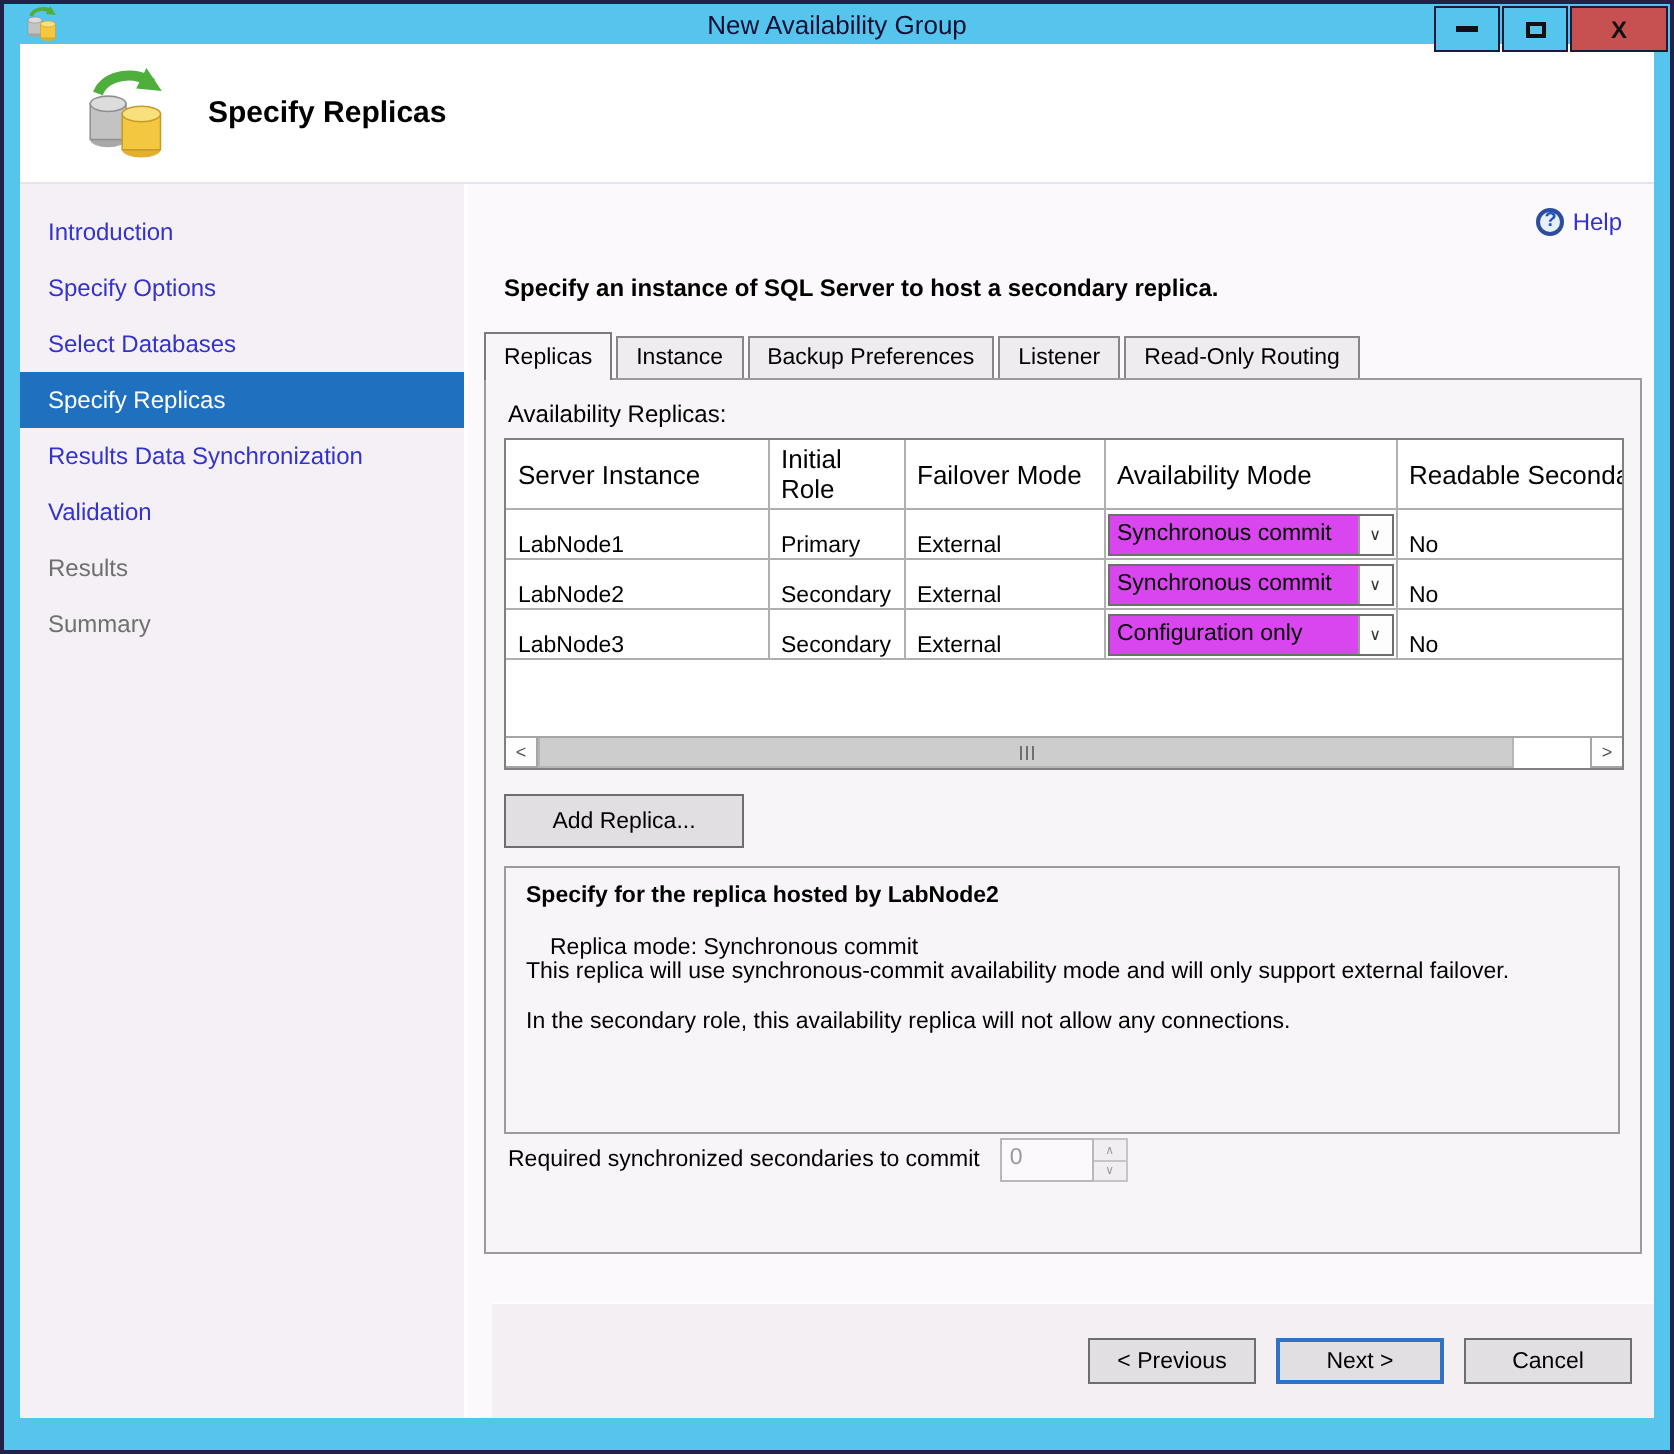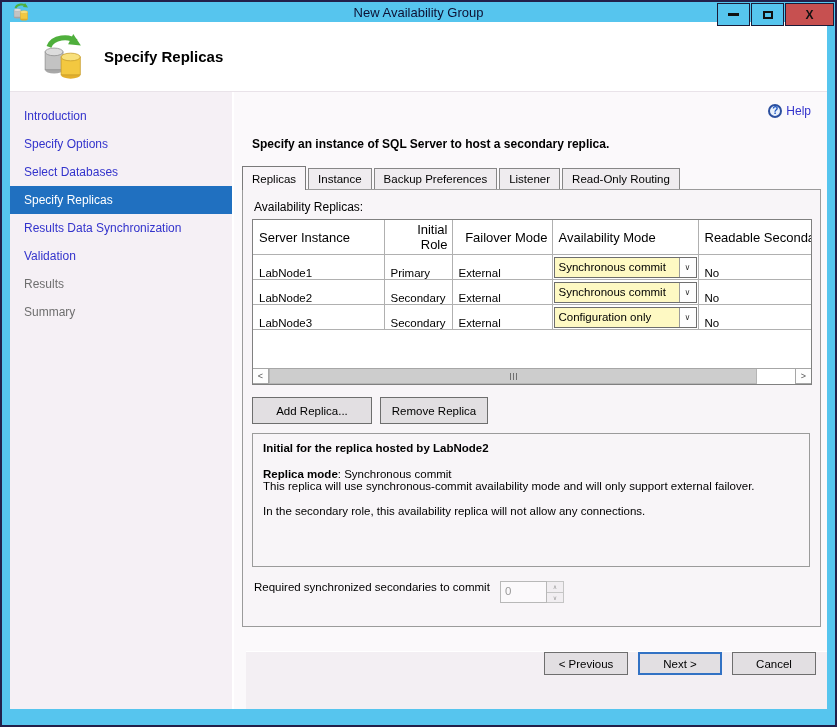--- a/index.html
+++ b/index.html
@@ -89,30 +89,30 @@
     display:flex; flex-direction:column;
   }
   table.grid{ border-collapse:collapse; table-layout:fixed; width:558px; flex:none; }
   .grid col.c0{width:131px}.grid col.c1{width:68px}.grid col.c2{width:100px}
   .grid col.c3{width:146px}.grid col.c4{width:113px}
   .grid th{
     border:1px solid #b0b0b0; border-top:none; background:#fff; font-weight:400;
     font-size:13px; text-align:left; padding:2px 4px 2px 6px; height:34px;
     vertical-align:middle; overflow:hidden; white-space:nowrap;
   }
-  .grid th.wrap{ white-space:normal;text-align:right; }
+  .grid th.wrap{ white-space:normal; }
   .grid th:first-child, .grid td:first-child{ border-left:none; }
   .grid th:last-child, .grid td:last-child{ border-right:none; }
   .grid td{
     border:1px solid #b0b0b0; font-size:11.5px; height:25px;
     padding:12px 0 0 6px; overflow:hidden; white-space:nowrap; background:#fff;
   }
   .grid td.combo-cell{ padding:1px; }
   .combo{
-    height:21px; border:1px solid #6e6e6e; background:#fef9c3;
+    height:21px; border:1px solid #6e6e6e; background:#d946ef;
     display:flex; align-items:center; cursor:pointer;justify-content:flex-end;
   }
   .combo-label{ flex:1; padding-left:4px; font-size:11.5px; overflow:hidden; white-space:nowrap; }
   .combo-arrow{
     width:17px; align-self:stretch; border-left:1px solid #9b9b9b;
     display:flex; align-items:center; justify-content:center;
     font-size:8px; color:#333; background:#fdfdfd;
   }
   .grid-filler{ flex:1; background:#fff; }
 
@@ -140,43 +140,43 @@
   .replica-btn-row .btn{ height:27px; }
   .btn-add{ width:120px; }
   .btn-remove{ width:108px; }
 
   
   .summarybox{
     margin-top:9px; width:558px; height:134px; border:1px solid #9b9b9b;
     padding:8px 10px; font-size:11.5px; color:#000; background:#f8f5f8;
   }
   .summary-title{ font-weight:bold; margin-bottom:14px; }
-  .sum-line b{ font-weight:bold; }
+  .sum-line b{ font-weight:normal;margin-left:12px; }
   .sum-desc{ margin-bottom:13px; }
 
   
-  .quorum-row{ display:flex; margin-top:14px; padding-left:2px; }
+  .quorum-row{ display:flex; align-items:center; margin-top:2px; padding-left:2px; }
   .quorum-label{ font-size:11.5px; color:#000; margin-right:10px; }
   .spinner{ display:flex; width:64px; height:22px; }
   .spin-value{
     flex:1; border:1px solid #b8b8b8; background:#fbf9fb; color:#9a9a9a;
     font-size:11.5px; padding:3px 0 0 4px;
   }
   .spin-btns{ width:17px; display:flex; flex-direction:column; }
   .spin-btn{
     flex:1; border:1px solid #c5c5c5; border-left:none; background:#f1eef1;
     color:#9a9a9a; font-size:6px; display:flex; align-items:center; justify-content:center;
   }
   .spin-btn.up{ border-bottom:none; }
 
   
   .footer{
     position:absolute; left:12px; right:0; bottom:0; height:58px;
     background:#f3eff3; border-top:1px solid #ffffff;
-    display:flex; align-items:flex-start; justify-content:flex-end; gap:10px;
+    display:flex; align-items:center; justify-content:flex-end; gap:10px;
     padding-right:11px;
   }
   .footer .btn{ height:23px; width:84px; }
   .btn-next{ border:2px solid #3272c4; width:85px; }
 </style>
 </head>
 <body>
 
 <div class="window">
 
@@ -320,25 +320,24 @@
                   <i></i>
                   <i></i>
                 </div>
               <div class="hs-track"></div>
               <div class="hs-arrow right">&gt;</div>
             </div>
           </div>
 
           <div class="replica-btn-row">
             <button class="btn btn-add">Add Replica...</button>
-            <button class="btn btn-remove">Remove Replica</button>
           </div>
 
           <div class="summarybox">
-            <div class="summary-title">Initial for the replica hosted by LabNode2</div>
+            <div class="summary-title">Specify for the replica hosted by LabNode2</div>
             <div class="sum-line">
               <b>Replica mode</b><span>: Synchronous commit</span>
             </div>
             <div class="sum-desc">This replica will use synchronous-commit availability mode and will only support external failover.</div>
             <div>In the secondary role, this availability replica will not allow any connections.</div>
           </div>
 
           <div class="quorum-row">
             <span class="quorum-label">Required synchronized secondaries to commit</span>
             <div class="spinner">

